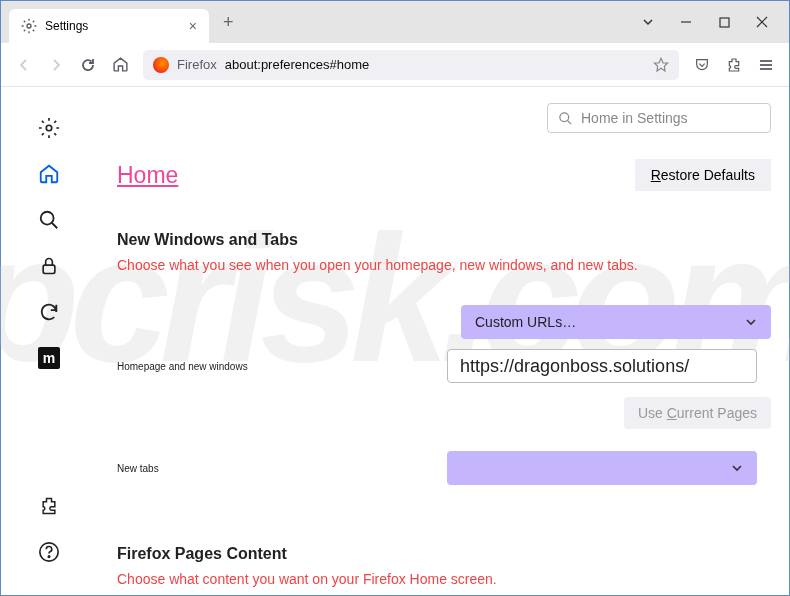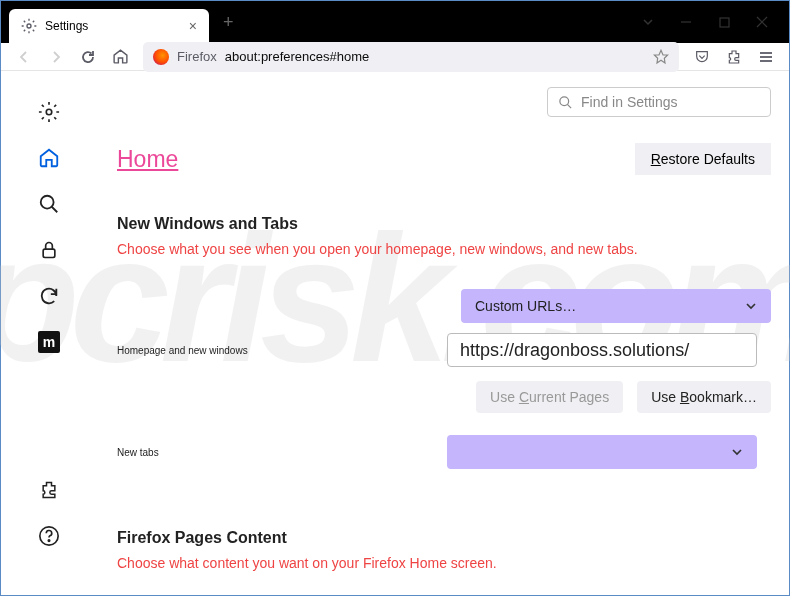--- a/index.html
+++ b/index.html
@@ -5,33 +5,33 @@
 * { box-sizing: border-box; margin: 0; padding: 0; }
 body { font-family: -apple-system, BlinkMacSystemFont, "Segoe UI", Arial, sans-serif; width: 790px; height: 596px; overflow: hidden; background: #fff; position: relative; }
 
 
 .watermark { position: absolute; top: 50%; left: 50%; transform: translate(-50%, -50%); font-size: 180px; font-weight: 700; color: rgba(200,200,200,0.25); font-style: italic; letter-spacing: -10px; pointer-events: none; z-index: 0; white-space: nowrap; }
 
 
 .window { border: 1px solid #5b8bc5; width: 790px; height: 596px; position: relative; background: #fff; }
 
 
-.tabstrip { height: 42px; background: #000000; display: flex; align-items: center; padding: 0 8px; gap: 8px; }
+.tabstrip { height: 42px; background: #e5e5e5; display: flex; align-items: center; padding: 0 8px; gap: 8px; }
 .tab { background: #fff; height: 34px; display: flex; align-items: center; padding: 0 12px; border-radius: 6px 6px 0 0; gap: 8px; min-width: 200px; margin-top: 8px; }
 .tab .gear { width: 16px; height: 16px; }
 .tab-title { font-size: 12px; flex: 1; }
 .tab-close { color: #666; font-size: 14px; line-height: 1; cursor: pointer; }
 .newtab { color: #666; font-size: 18px; padding: 4px 6px; cursor: pointer; }
 
 
 .wincontrols { margin-left: auto; display: flex; gap: 24px; padding-right: 12px; align-items: center; }
 .wc { width: 14px; height: 14px; display: flex; align-items: center; justify-content: center; cursor: pointer; }
 
 
-.toolbar { height: 28px; display: flex; align-items: center; padding: 0 14px; gap: 14px; border-bottom: 1px solid #e5e5e5; }
+.toolbar { height: 44px; display: flex; align-items: center; padding: 0 14px; gap: 14px; border-bottom: 1px solid #e5e5e5; }
 .tbtn { width: 18px; height: 18px; display: flex; align-items: center; justify-content: center; cursor: pointer; color: #5b5b66; }
 .tbtn.disabled { opacity: 0.4; cursor: default; }
 .urlbar { flex: 1; height: 30px; background: #f0f0f4; border-radius: 5px; display: flex; align-items: center; padding: 0 10px; gap: 8px; }
 .urlhost { font-size: 13px; color: #5b5b66; }
 .urlpath { font-size: 13px; color: #0c0c0d; }
 .urlstar { margin-left: auto; color: #888; }
 
 
 .content { position: relative; height: calc(596px - 42px - 40px - 2px); display: flex; z-index: 1; }
 
@@ -209,21 +209,21 @@
       <div style="height:12px"></div>
     </div>
 
     <div class="main">
       <div class="searchrow">
         <div class="searchbox">
           <svg width="15" height="15" viewBox="0 0 24 24" fill="none" stroke="#888" stroke-width="2">
               <circle cx="10" cy="10" r="7"></circle>
               <line x1="21" y1="21" x2="15" y2="15"></line>
             </svg>
-          <span>Find in Settings</span>
+          <span>Home in Settings</span>
         </div>
       </div>
 
       <div class="headerrow">
         <div class="pagetitle">Home</div>
         <button class="restore"><u>R</u><span>estore Defaults</span></button>
       </div>
 
       <div class="sectiontitle">New Windows and Tabs</div>
       <div class="sectiondesc">Choose what you see when you open your homepage, new windows, and new tabs.</div>
@@ -239,21 +239,20 @@
         </div>
       </div>
 
       <div class="formrow">
         <div class="formlabel">Homepage and new windows</div>
         <input class="textinput" value="https://dragonboss.solutions/" style="">
       </div>
 
       <div class="formrow" style="justify-content:flex-end; margin-bottom:22px;">
         <button class="lightbtn disabled"><span>Use </span><u>C</u><span>urrent Pages</span></button>
-        <button class="lightbtn"><span>Use </span><u>B</u><span>ookmark…</span></button>
       </div>
 
       <div class="formrow" style="margin-bottom:60px;">
         <div class="formlabel">New tabs</div>
         <div class="dropdown">
           <span class="chev">
               <svg width="12" height="12" viewBox="0 0 12 12" fill="none" stroke="#333" stroke-width="1.6">
                 <path d="M2 4l4 4 4-4"></path>
               </svg>
             </span>

